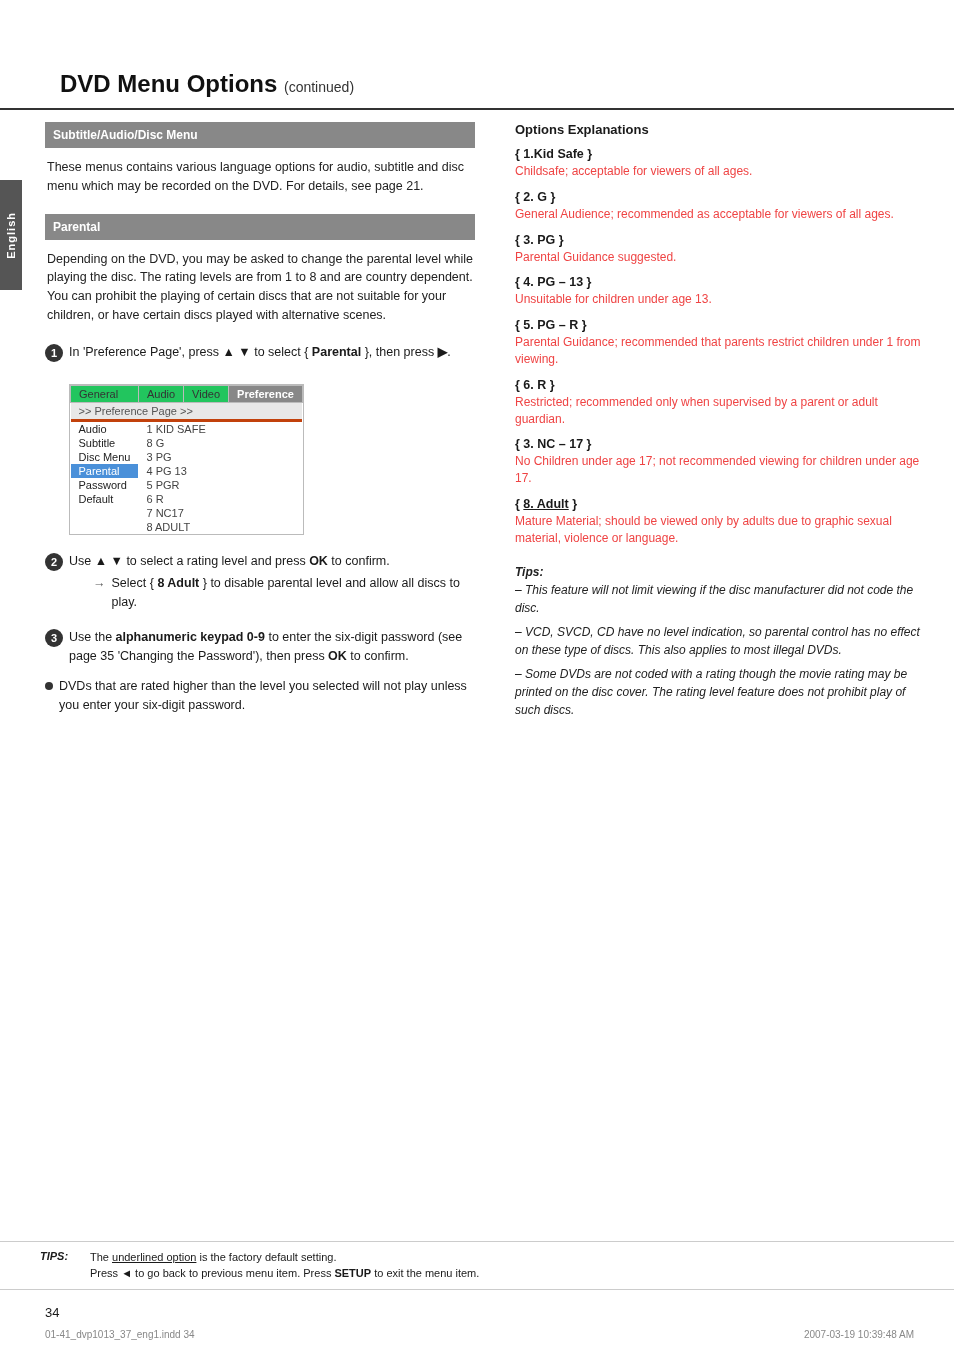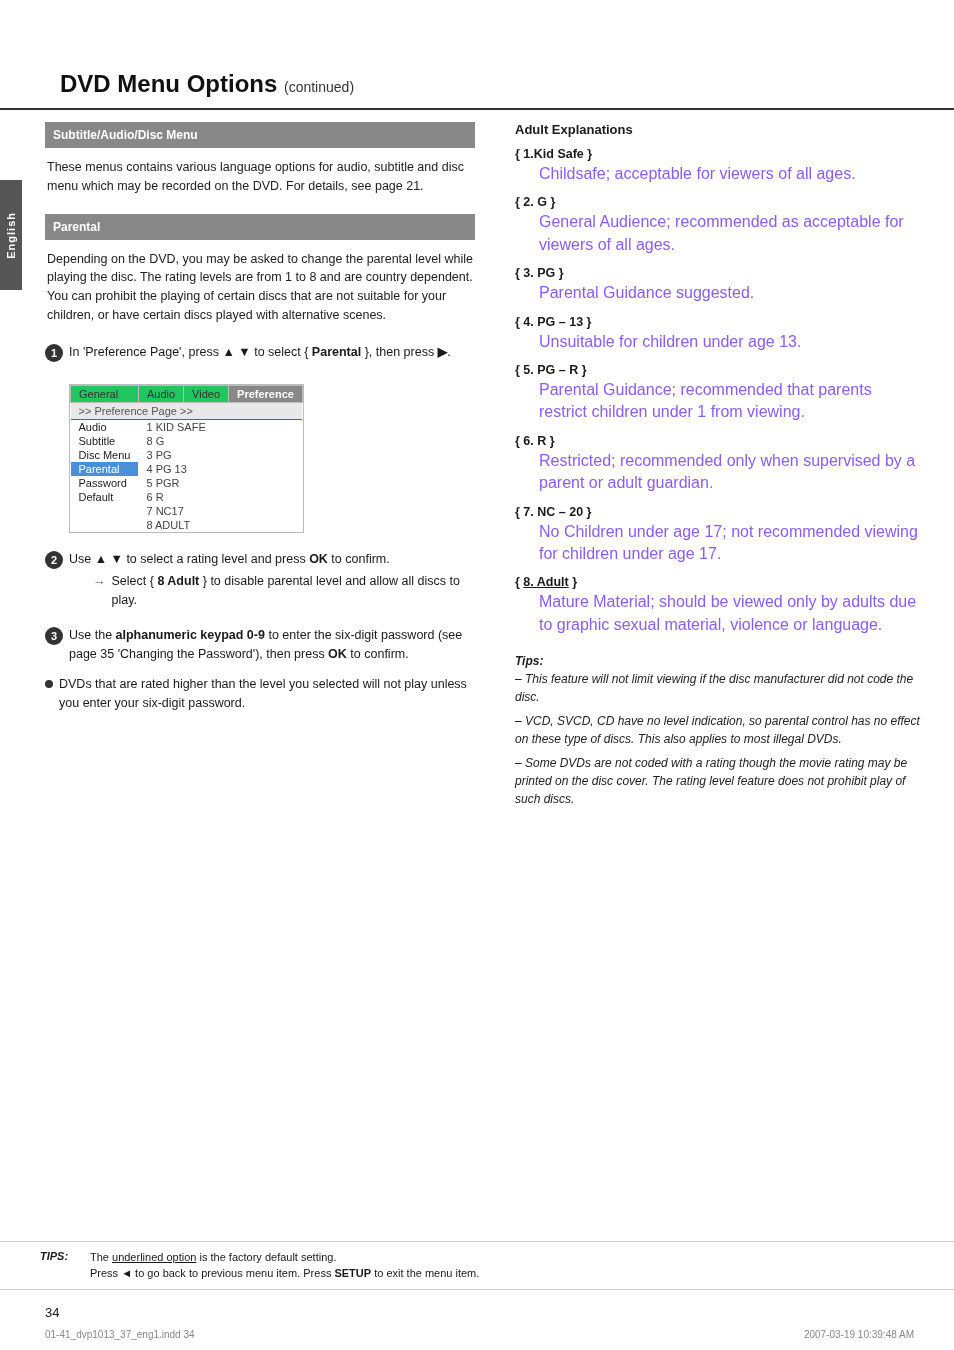--- a/index.html
+++ b/index.html
@@ -171,21 +171,21 @@
     .menu-table .tab-row td.active-tab {
       background: #888;
       color: #fff;
       font-weight: bold;
     }
     .menu-table .header-row td {
       background: #e8e8e8;
       padding: 2px 8px;
       font-size: 11px;
       color: #555;
-      border-bottom: 1px solid #c2410c;
+      border-bottom: 3px solid #c2410c;
     }
     .menu-table .data-row td {
       padding: 1px 8px;
       border: none;
       font-size: 11px;
       color: #222;
     }
     .menu-table .data-row.highlight td:first-child {
       background: #4a90d9;
       color: #fff;
@@ -203,24 +203,23 @@
 
     .rating-item {
       margin-bottom: 10px;
     }
     .rating-label {
       font-size: 12.5px;
       font-weight: bold;
       margin-bottom: 2px;
     }
     .rating-desc {
-      font-size: 16px;
+      font-size: 12px;
       line-height: 1.4;
-      color: #8b5cf6;
-      margin-left: 24px;
+      color: #ef4444;
     }
 
     .tips-section {
       margin-top: 16px;
       font-style: italic;
       font-size: 12px;
       line-height: 1.5;
       color: #222;
     }
 
@@ -392,21 +391,21 @@
       
       <div class="step">
         <div class="bullet-dot"></div>
         <div class="step-content">DVDs that are rated higher than the level you selected will not play unless you enter your six-digit password.</div>
       </div>
 
     </div>
 
     <div class="right-col">
 
-      <div class="rating-title">Adult Explanations</div>
+      <div class="rating-title">Options Explanations</div>
 
       <div class="rating-item">
         <div class="rating-label">{ <strong>1.Kid Safe</strong> }</div>
         <div class="rating-desc">Childsafe; acceptable for viewers of all ages.</div>
       </div>
 
       <div class="rating-item">
         <div class="rating-label">{ <strong>2. G</strong> }</div>
         <div class="rating-desc">General Audience; recommended as acceptable for viewers of all ages.</div>
       </div>
@@ -425,21 +424,21 @@
         <div class="rating-label">{ <strong>5. PG – R</strong> }</div>
         <div class="rating-desc">Parental Guidance; recommended that parents restrict children under 1 from viewing.</div>
       </div>
 
       <div class="rating-item">
         <div class="rating-label">{ <strong>6. R</strong> }</div>
         <div class="rating-desc">Restricted; recommended only when supervised by a parent or adult guardian.</div>
       </div>
 
       <div class="rating-item">
-        <div class="rating-label">{ <strong>7. NC – 20</strong> }</div>
+        <div class="rating-label">{ <strong>3. NC – 17</strong> }</div>
         <div class="rating-desc">No Children under age 17; not recommended viewing for children under age 17.</div>
       </div>
 
       <div class="rating-item">
         <div class="rating-label">{ <span class="underline-bold">8. Adult</span> }</div>
         <div class="rating-desc">Mature Material; should be viewed only by adults due to graphic sexual material, violence or language.</div>
       </div>
 
       <div class="tips-section">
         <div><em><strong>Tips:</strong></em></div>

